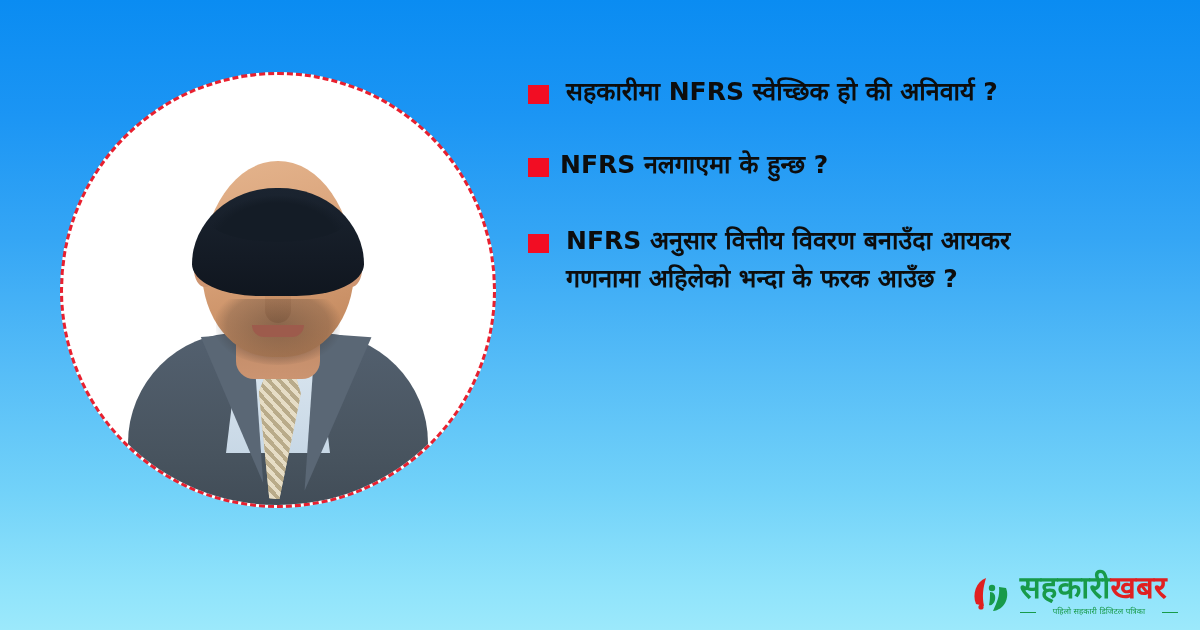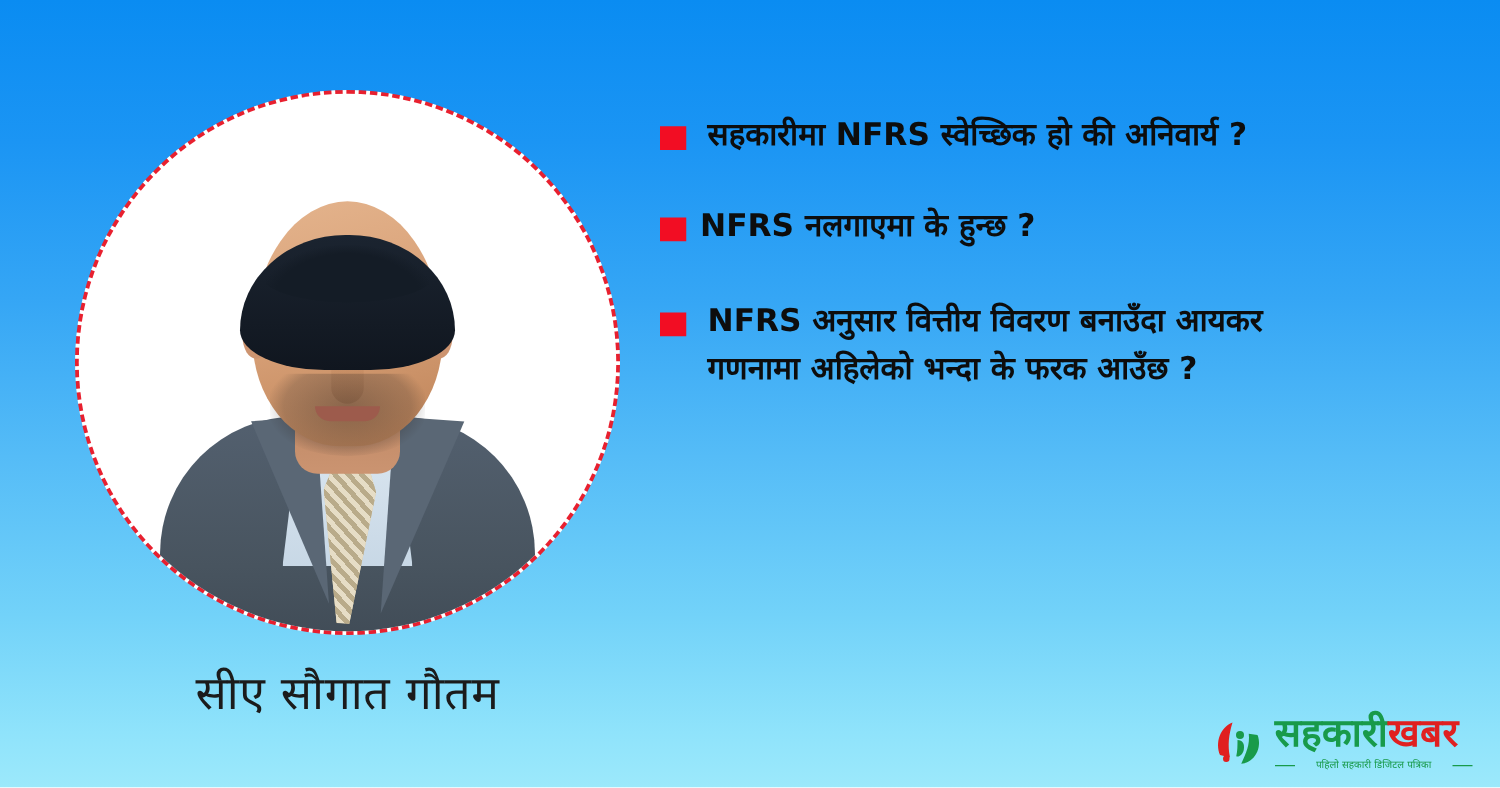--- a/index.html
+++ b/index.html
@@ -261,21 +261,20 @@
     background: #f20d23;
   }
   .q-line {
     display: block;
     font-family: "DejaVu Sans", "Liberation Sans", sans-serif;
     font-size: 25px;
     line-height: 1.45;
     font-weight: 700;
     color: #0d0d0d;
     white-space: nowrap;
-    margin-top: 16px;
   }
   .q-line + .q-line { margin-top: 2px; }
 
   
   .q-item.i1 { margin-bottom: 37px; }
   .q-item.i2 { margin-bottom: 39px; padding-left: 32px; }
   .q-item.i3 { margin-bottom: 37px; }
   .q-item.i4 { margin-bottom: 46px; }
   .q-item.i5 { margin-bottom: 0; }
 
@@ -348,21 +347,20 @@
           <div class="nose"></div>
           <div class="beard"></div>
           <div class="mouth"></div>
           <div class="hair">
             <div class="hair-tuft"></div>
           </div>
         </div>
       </div>
     </div>
 
-    <div class="portrait-name">सीए सौगात गौतम</div>
   </div>
 
   <div class="questions">
 
     <div class="q-item i1">
       <span class="q-bullet"></span>
       <span class="q-line">सहकारीमा NFRS स्वेच्छिक हो की अनिवार्य ?</span>
     </div>
 
     <div class="q-item i2">

